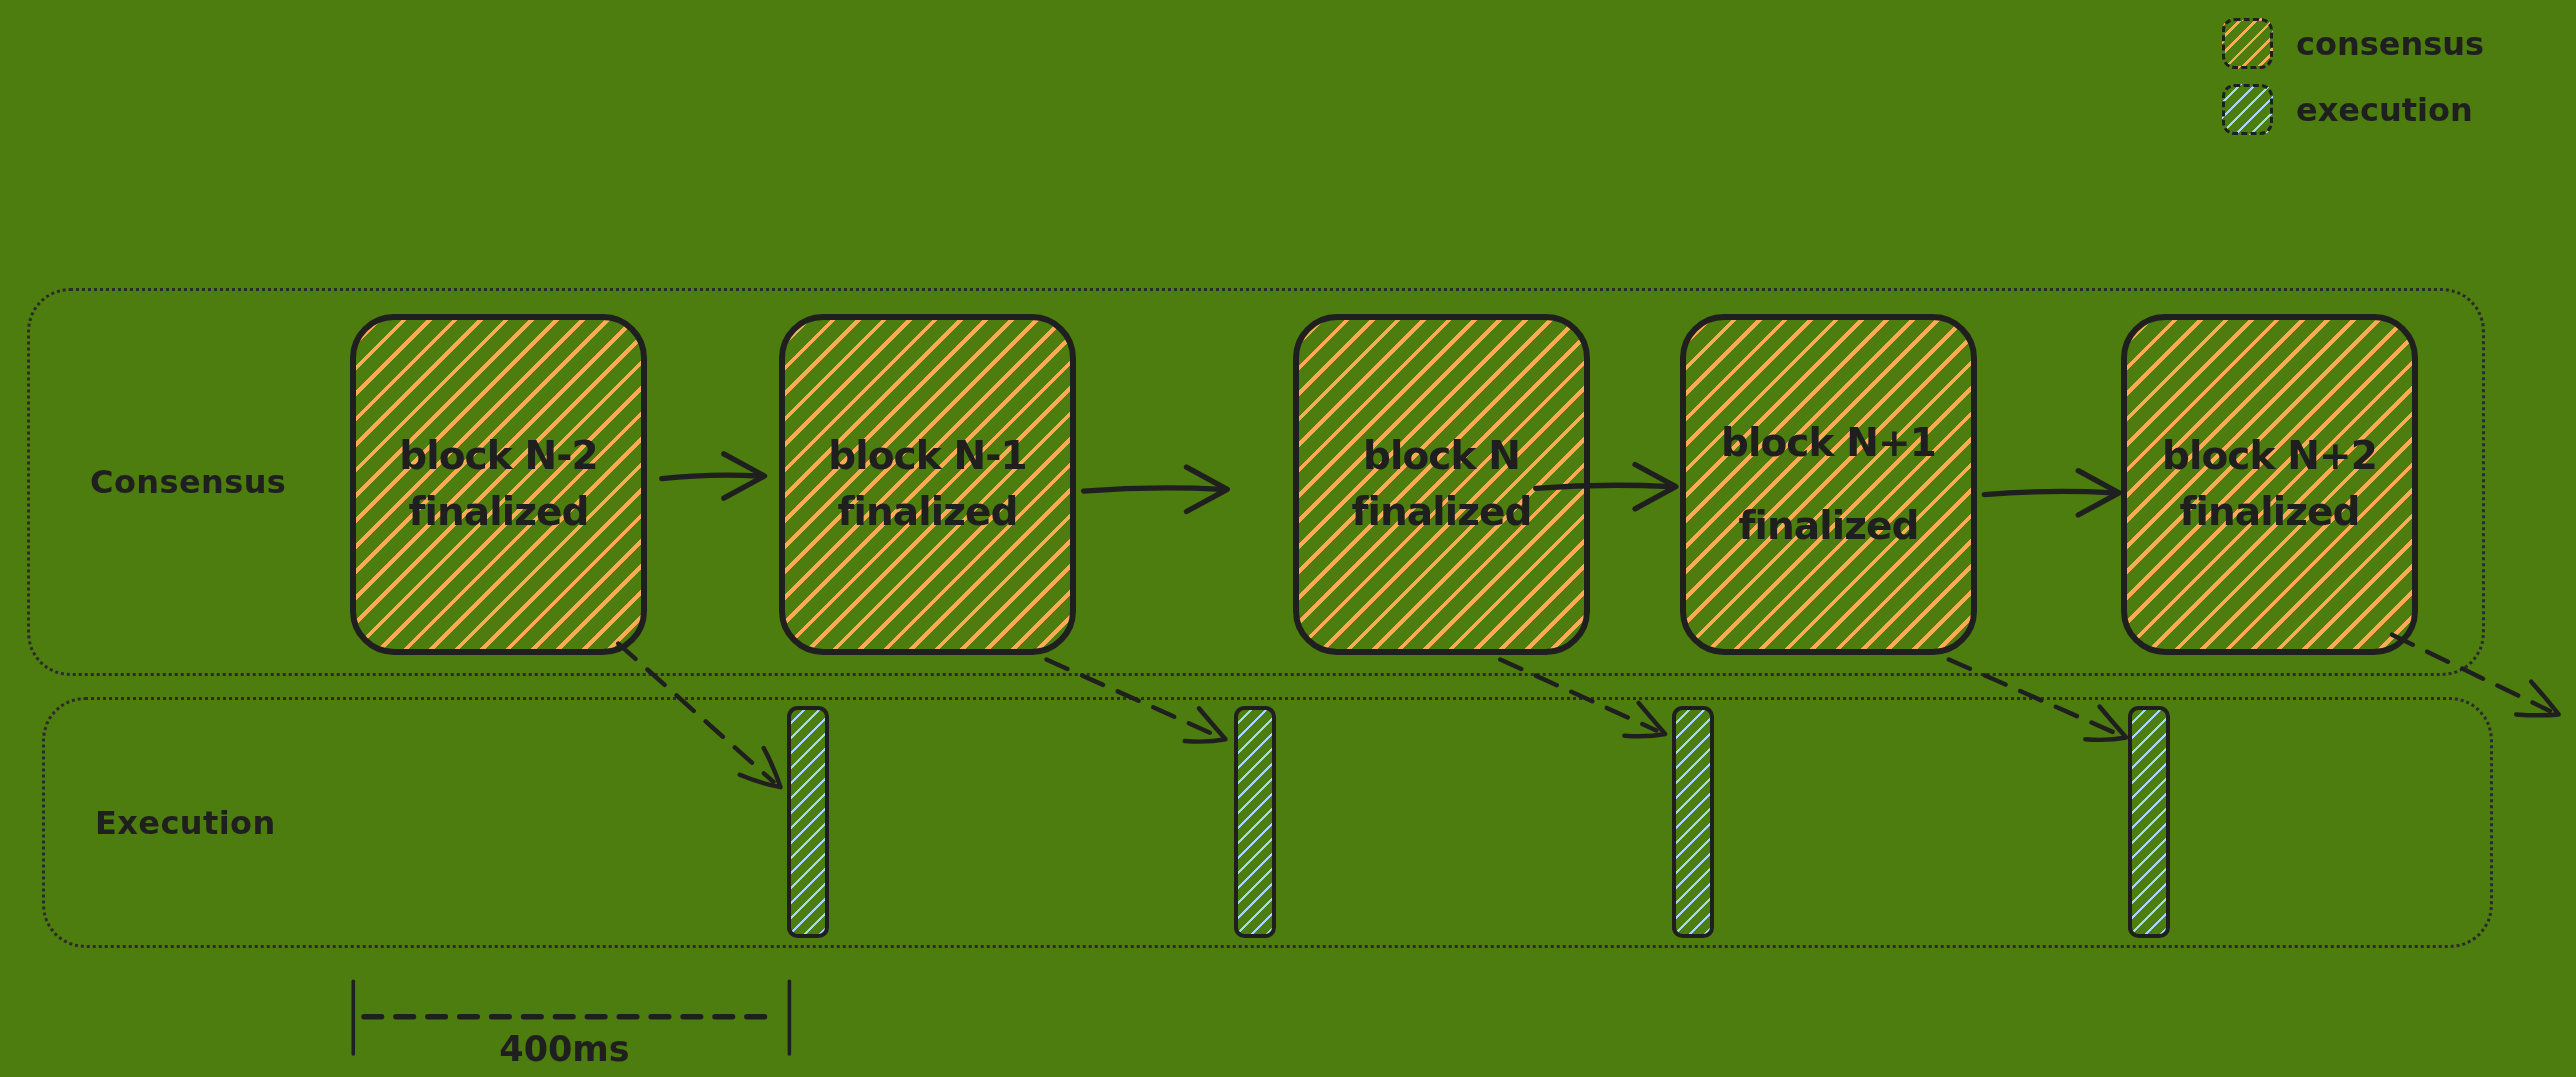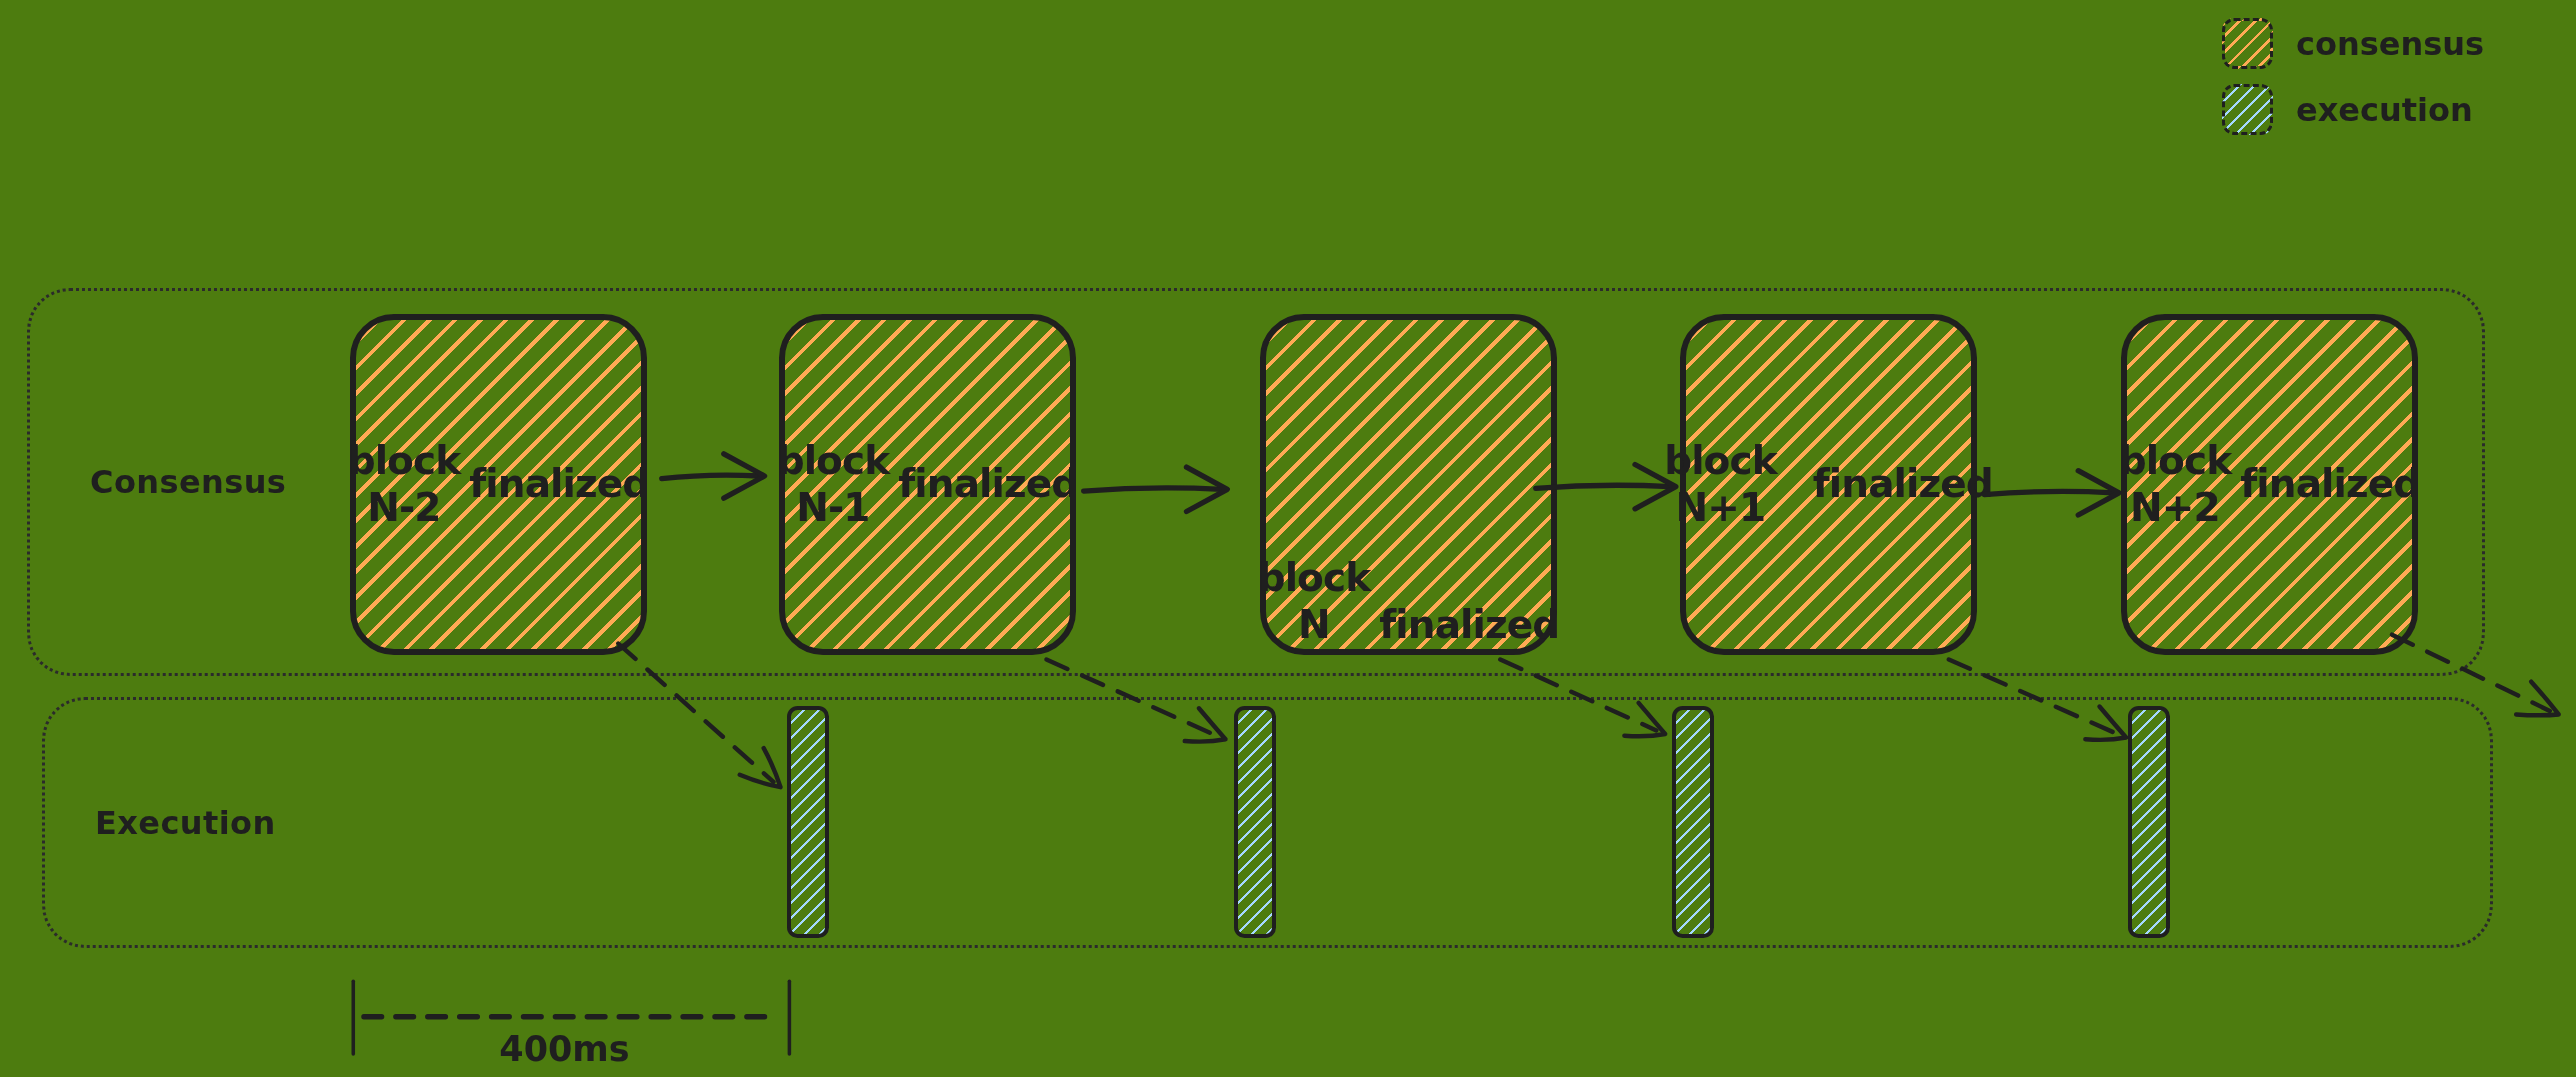--- a/index.html
+++ b/index.html
@@ -57,28 +57,28 @@
   .lane-consensus .lane-label{left:60px;}
   .lane-execution .lane-label{left:50px;}
   
   .block{
     position:absolute;top:314px;width:297px;height:341px;
     box-sizing:border-box;
     border:6.2px solid var(--ink);border-radius:44px;
     background:repeating-linear-gradient(135deg,
       rgba(0,0,0,0) 0px, rgba(0,0,0,0) 14px,
       var(--orange) 14px, var(--orange) 18px);
-    display:flex;flex-direction:row;align-items:center;justify-content:center;
+    display:flex;flex-direction:column;align-items:center;justify-content:center;
     gap:9px;
   }
   .block-line{
     font-size:39px;font-weight:bold;letter-spacing:-0.9px;
     line-height:1.2;text-align:center;
   }
-  .b1{left:350px;} .b2{left:779px;} .b3{left:1260px;align-items:flex-end;} .b4{left:1680px;gap:36px;} .b5{left:2121px;}
+  .b1{left:350px;} .b2{left:779px;} .b3{left:1293px;} .b4{left:1680px;gap:36px;} .b5{left:2121px;}
   
   .bar{
     position:absolute;top:706px;width:42px;height:232px;
     box-sizing:border-box;
     border:4.4px solid var(--ink);border-radius:10.6px;
     background:repeating-linear-gradient(135deg,
       rgba(0,0,0,0) 0px, rgba(0,0,0,0) 8px,
       var(--blue) 8px, var(--blue) 10.6px);
   }
   .bar1{left:787px;} .bar2{left:1234px;} .bar3{left:1672px;} .bar4{left:2128px;}

